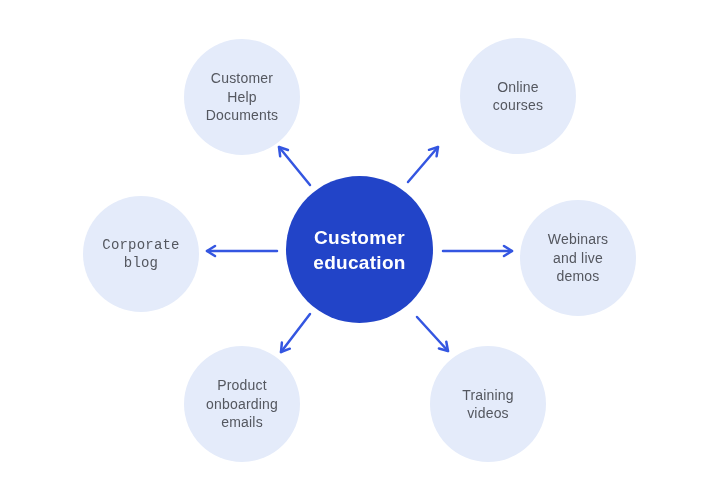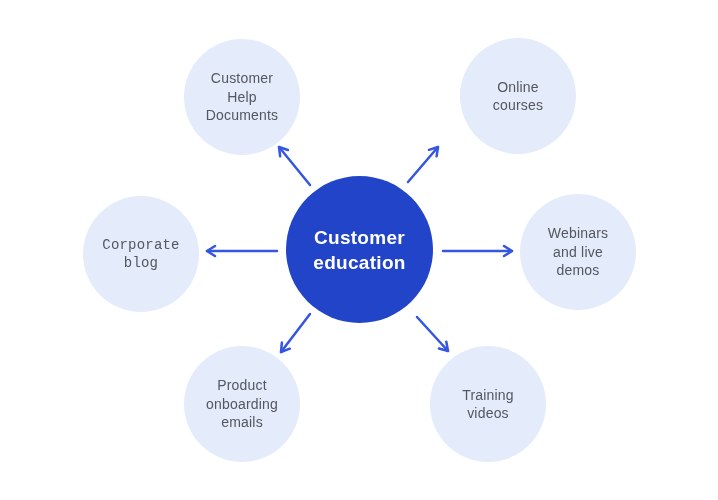--- a/index.html
+++ b/index.html
@@ -36,21 +36,21 @@
   }
   .center-node{
     width:147px;height:147px;background:var(--center-fill);
     left:286px;top:176px;
   }
   .center-node .label{
     color:var(--center-text);font-size:19px;line-height:25px;font-weight:bold;letter-spacing:.3px;
   }
   .pos-tl{left:184px;top:39px;}
   .pos-tr{left:460px;top:38px;justify-content:center;}
-  .pos-r {left:520px;top:194px;}
+  .pos-r {left:520px;top:200px;}
   .pos-br{left:430px;top:346px;}
   .pos-bl{left:184px;top:346px;}
   .pos-l {left:83px; top:196px;font-family:Liberation Mono, monospace;}
 </style>
 </head>
 <body>
 
 <div class="stage">
 
   <svg class="arrows" viewBox="0 0 718 500" aria-hidden="true">

